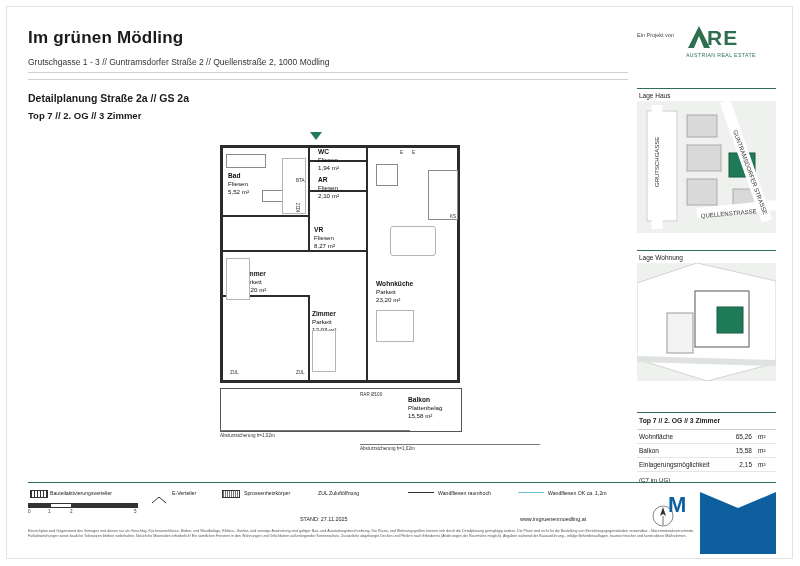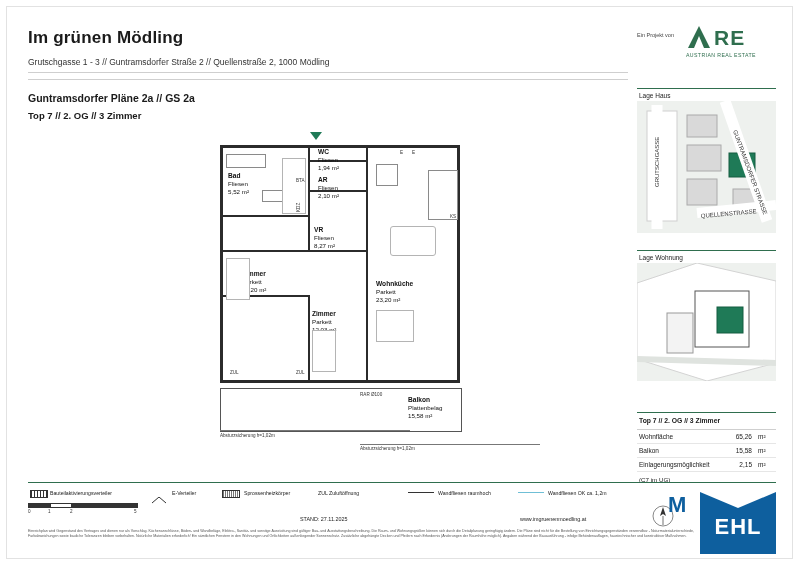--- a/index.html
+++ b/index.html
@@ -13,21 +13,21 @@
   .page{position:relative;width:740px;height:566px;box-sizing:border-box;}
 
   
   .hdr-title{position:absolute;left:28px;top:28px;font-size:17px;font-weight:bold;letter-spacing:.2px;}
   .hdr-sub{position:absolute;left:28px;top:57px;font-size:8.5px;color:#333;}
   .hdr-rule{position:absolute;left:28px;top:72px;width:600px;height:1px;background:#cfcfcf;}
   .hdr-rule2{position:absolute;left:28px;top:79px;width:600px;height:1px;background:#cfcfcf;}
 
   .proj-label{position:absolute;left:637px;top:32px;font-size:5.5px;color:#444;}
   .are-logo{position:absolute;left:686px;top:22px;width:90px;height:38px;}
-  .are-logo .txt{position:absolute;left:28px;top:4px;font-size:21px;font-weight:bold;color:#2f6e4e;letter-spacing:1px;}
+  .are-logo .txt{position:absolute;left:21px;top:4px;font-size:21px;font-weight:bold;color:#2f6e4e;letter-spacing:1px;}
   .are-logo .sub{position:absolute;left:0px;top:30px;font-size:5.2px;color:#2f6e4e;letter-spacing:.4px;}
   .are-mark{position:absolute;left:0;top:2px;width:26px;height:26px;}
 
   .unit-title{position:absolute;left:28px;top:92px;font-size:10.5px;font-weight:bold;}
   .unit-sub{position:absolute;left:28px;top:110px;font-size:9.5px;font-weight:bold;}
 
   
   .rbox{position:absolute;border-top:1px solid #2f6e4e;}
   .rbox .cap{font-size:6.5px;color:#222;padding:3px 0 2px 2px;}
   #lage-haus{left:637px;top:88px;width:139px;}
@@ -87,21 +87,21 @@
 
   <div class="proj-label">Ein Projekt von</div>
   <div class="are-logo">
     <svg class="are-mark" viewBox="0 0 26 26">
       <path d="M13 2 L24 24 L18 24 L13 12 L8 24 L2 24 Z" fill="#2f6e4e"></path>
     </svg>
     <div class="txt">RE</div>
     <div class="sub">AUSTRIAN REAL ESTATE</div>
   </div>
 
-  <div class="unit-title">Guntramsdorfer Pläne 2a // GS 2a</div>
+  <div class="unit-title">Detailplanung Straße 2a // GS 2a</div>
   <div class="unit-sub">Top 7 // 2. OG // 3 Zimmer</div>
 
   <div id="plan">
 
     <div class="wall" style="left:20px;top:15px;width:240px;height:3px;"></div>
     <div class="wall" style="left:20px;top:15px;width:3px;height:238px;"></div>
     <div class="wall" style="left:257px;top:15px;width:3px;height:238px;"></div>
     <div class="wall" style="left:20px;top:250px;width:240px;height:3px;"></div>
 
     <div class="wall" style="left:108px;top:15px;width:2px;height:105px;"></div>
@@ -295,15 +295,14 @@
       <path d="M11 2 L14 11 L11 9 L8 11 Z" fill="#333"></path>
       <path d="M11 20 L11 11" stroke="#333" stroke-width=".7"></path>
     </svg>
   </div>
 
   <div class="disclaimer">Einreichplan wird Gegenstand des Vertrages und dienen nur als Vorschlag. Küchenanschlüsse, Böden- und Wandbeläge, Elektro-, Sanitär- und sonstige Ausstattung sind gültiger Bau- und Ausstattungsbeschreibung. Die Raum- und Wohnungsgrößen können sich durch die Detailplanung geringfügig ändern. Die Pläne sind nicht für die Bestellung von Einrichtungsgegenständen verwendbar - Naturmaterialunterschiede, Farbabweichungen sowie bauliche Toleranzen bleiben vorbehalten. Natürliche Materialien erforderlich! Ein sämtlichen Fenstern in den Wohnungen und Örtlichkeiten außenliegender Sonnenschutz. Zusätzliche abgehängte Decken und Pfeilern nach Erfordernis (Änderungen der Raumhöhe möglich). Angaben während der Bauausführung - infolge Behördenauflagen, haustechnischer und konstruktiver Maßnahmen.</div>
 
   <div class="ehl-m">M</div>
   <div class="ehl">
     <div class="roof"></div>
-    <div class="txt">EHL</div>
   </div>
 </div>
 
 </body></html>

